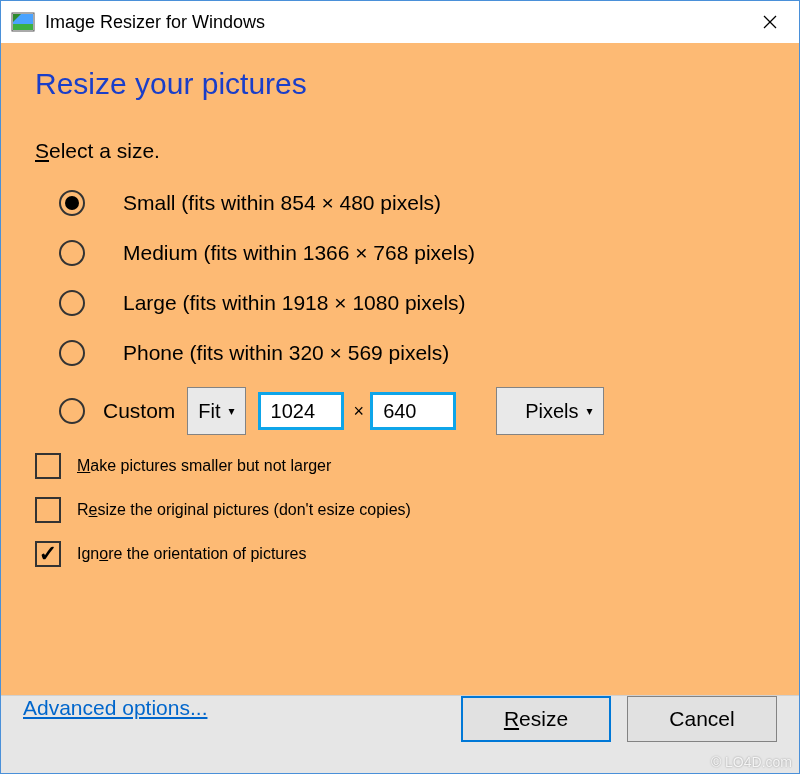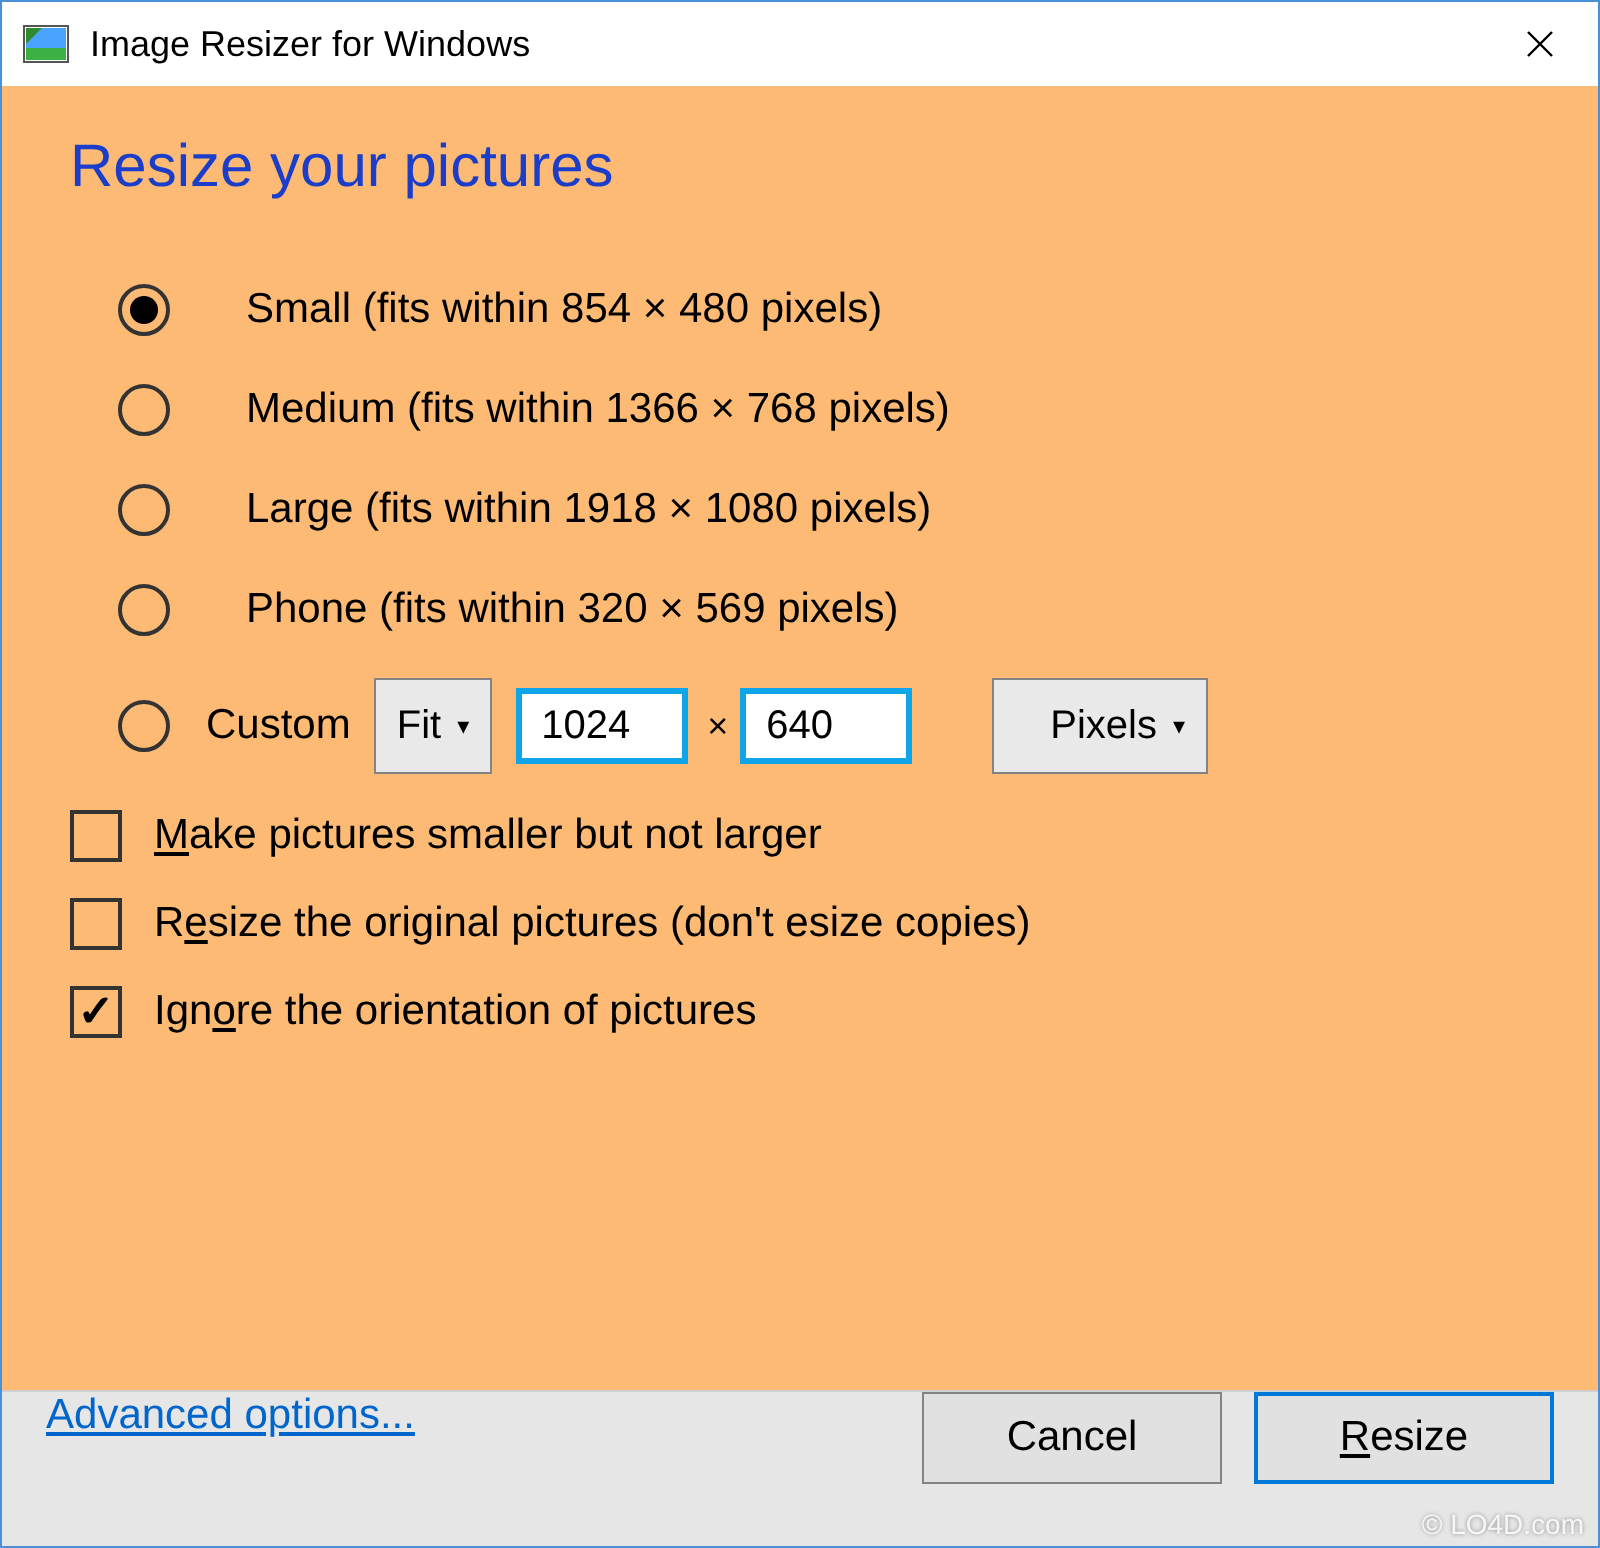--- a/index.html
+++ b/index.html
@@ -140,21 +140,21 @@
   align-items: center;
   justify-content: center;
   flex-shrink: 0;
 }
 .checkbox.checked::after {
   content: "✓";
   font-size: 22px;
   font-weight: bold;
   line-height: 1;
 }
-.check-label { font-size: 21px; }
+.check-label { font-size: 16px; }
 .check-label .u { text-decoration: underline; }
 
 .footer {
   height: 78px;
   background: #e6e6e6;
   border-top: 1px solid #d0d0d0;
   display: flex;
   align-items: flex-start;
   padding: 0 22px;
 }
@@ -213,20 +213,23 @@
       <svg viewBox="0 0 14 14">
         <line x1="1" y1="1" x2="13" y2="13" stroke="#000" stroke-width="1.2"></line>
         <line x1="13" y1="1" x2="1" y2="13" stroke="#000" stroke-width="1.2"></line>
       </svg>
     </div>
   </div>
 
   <div class="content">
     <div class="heading">Resize your pictures</div>
 
+    <div class="select-size">
+      <span class="underline">S</span><span>elect a size.</span>
+    </div>
 
     <div class="radiogroup">
       <div class="radio-row">
         <span class="radio selected"></span>
         <span class="radio-label">Small (fits within 854 × 480 pixels)</span>
       </div>
       <div class="radio-row">
         <span class="radio"></span>
         <span class="radio-label">Medium (fits within 1366 × 768 pixels)</span>
       </div>
@@ -281,22 +284,22 @@
         <span>Ign</span><span class="u">o</span><span>re the orientation of pictures</span>
       </span>
     </div>
   </div>
 
   <div class="footer">
     <span class="adv-link">
       <span class="u">A</span><span>dvanced options...</span>
     </span>
     <span class="spacer"></span>
+    <div class="btn primary">
+      <span><span class="u">R</span><span>esize</span></span>
+    </div>
     <div class="btn">
       <span>Cancel</span>
     </div>
-    <div class="btn primary">
-      <span><span class="u">R</span><span>esize</span></span>
-    </div>
   </div>
 </div>
 
 <div class="watermark">© LO4D.com</div>
 
 </body></html>

